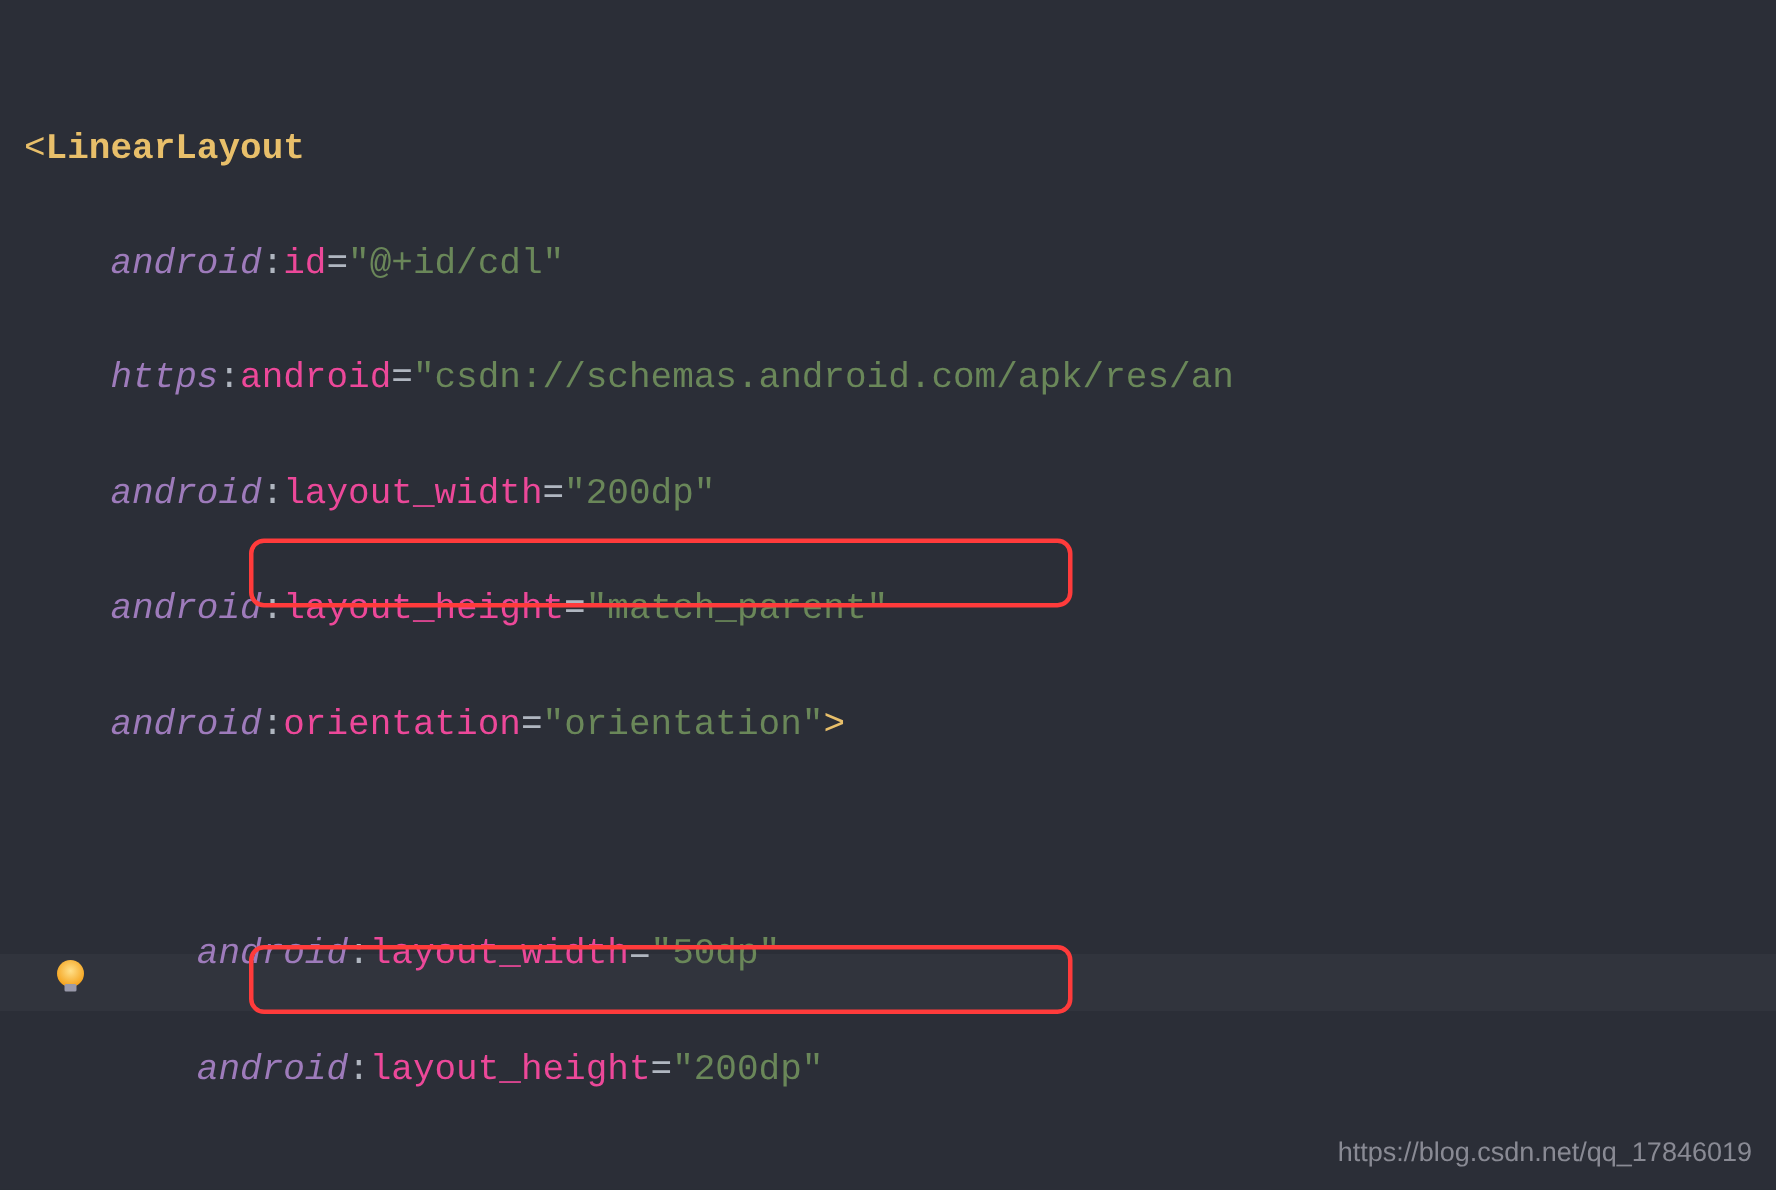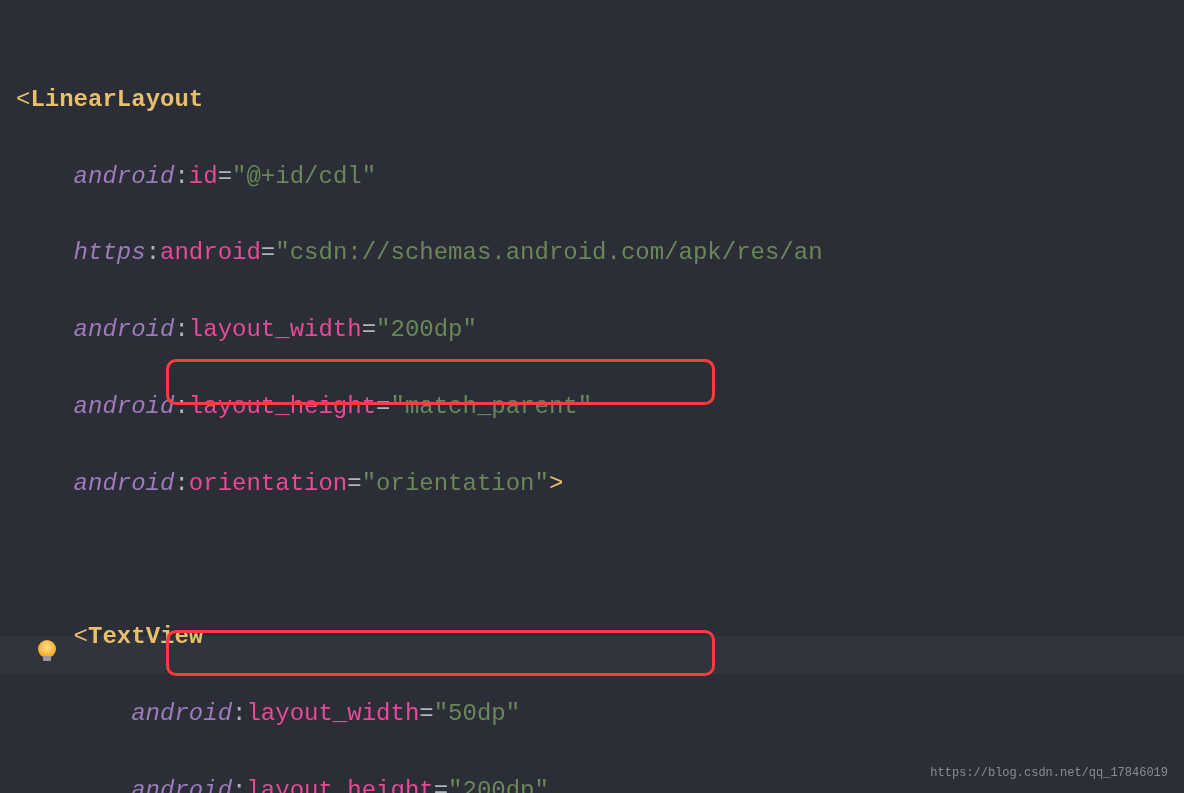--- a/index.html
+++ b/index.html
@@ -51,22 +51,22 @@
     border-radius:1px;
   }
   .gutter-bulb-wrap{
     position:absolute;
     left:0; top:0; width:60px; height:100%;
   }
   .watermark{
     position:absolute;
     right:16px;
     bottom:10px;
-    font-size:12px;
-    font-family:Liberation Mono, monospace;
+    font-size:18px;
+    font-family:Liberation Sans, sans-serif;
     color:rgba(200,200,210,0.6);
     letter-spacing:0;
   }
   .current-line{
     position:absolute;
     left:0; right:0;
     height:38px;
     background:rgba(255,255,255,0.03);
     pointer-events:none;
   }
@@ -78,21 +78,20 @@
 
 <div class="code">
 
 <div class="line"><span class="punc">&lt;</span><span class="tag">LinearLayout</span></div>
 <div class="line">    <span class="ns">android</span><span class="colon">:</span><span class="attr">id</span><span class="eq">=</span><span class="q">"<span>@+id/cdl</span>"</span></div>
 <div class="line">    <span class="ns">https</span><span class="colon">:</span><span class="attr">android</span><span class="eq">=</span><span class="q">"<span>csdn://schemas.android.com/apk/res/an</span></span></div>
 <div class="line">    <span class="ns">android</span><span class="colon">:</span><span class="attr">layout_width</span><span class="eq">=</span><span class="q">"<span>200dp</span>"</span></div>
 <div class="line">    <span class="ns">android</span><span class="colon">:</span><span class="attr">layout_height</span><span class="eq">=</span><span class="q">"<span>match_parent</span>"</span></div>
 <div class="line">    <span class="ns">android</span><span class="colon">:</span><span class="attr">orientation</span><span class="eq">=</span><span class="q">"<span>orientation</span>"</span><span class="punc">&gt;</span></div>
 <div class="line"> </div>
-<div class="line">    <span class="punc">&lt;</span><span class="tag">TextView</span></div>
 <div class="line">        <span class="ns">android</span><span class="colon">:</span><span class="attr">layout_width</span><span class="eq">=</span><span class="q">"<span>50dp</span>"</span></div>
 <div class="line">        <span class="ns">android</span><span class="colon">:</span><span class="attr">layout_height</span><span class="eq">=</span><span class="q">"<span>200dp</span>"</span></div>
 
 
 
 
 
 
 
 

